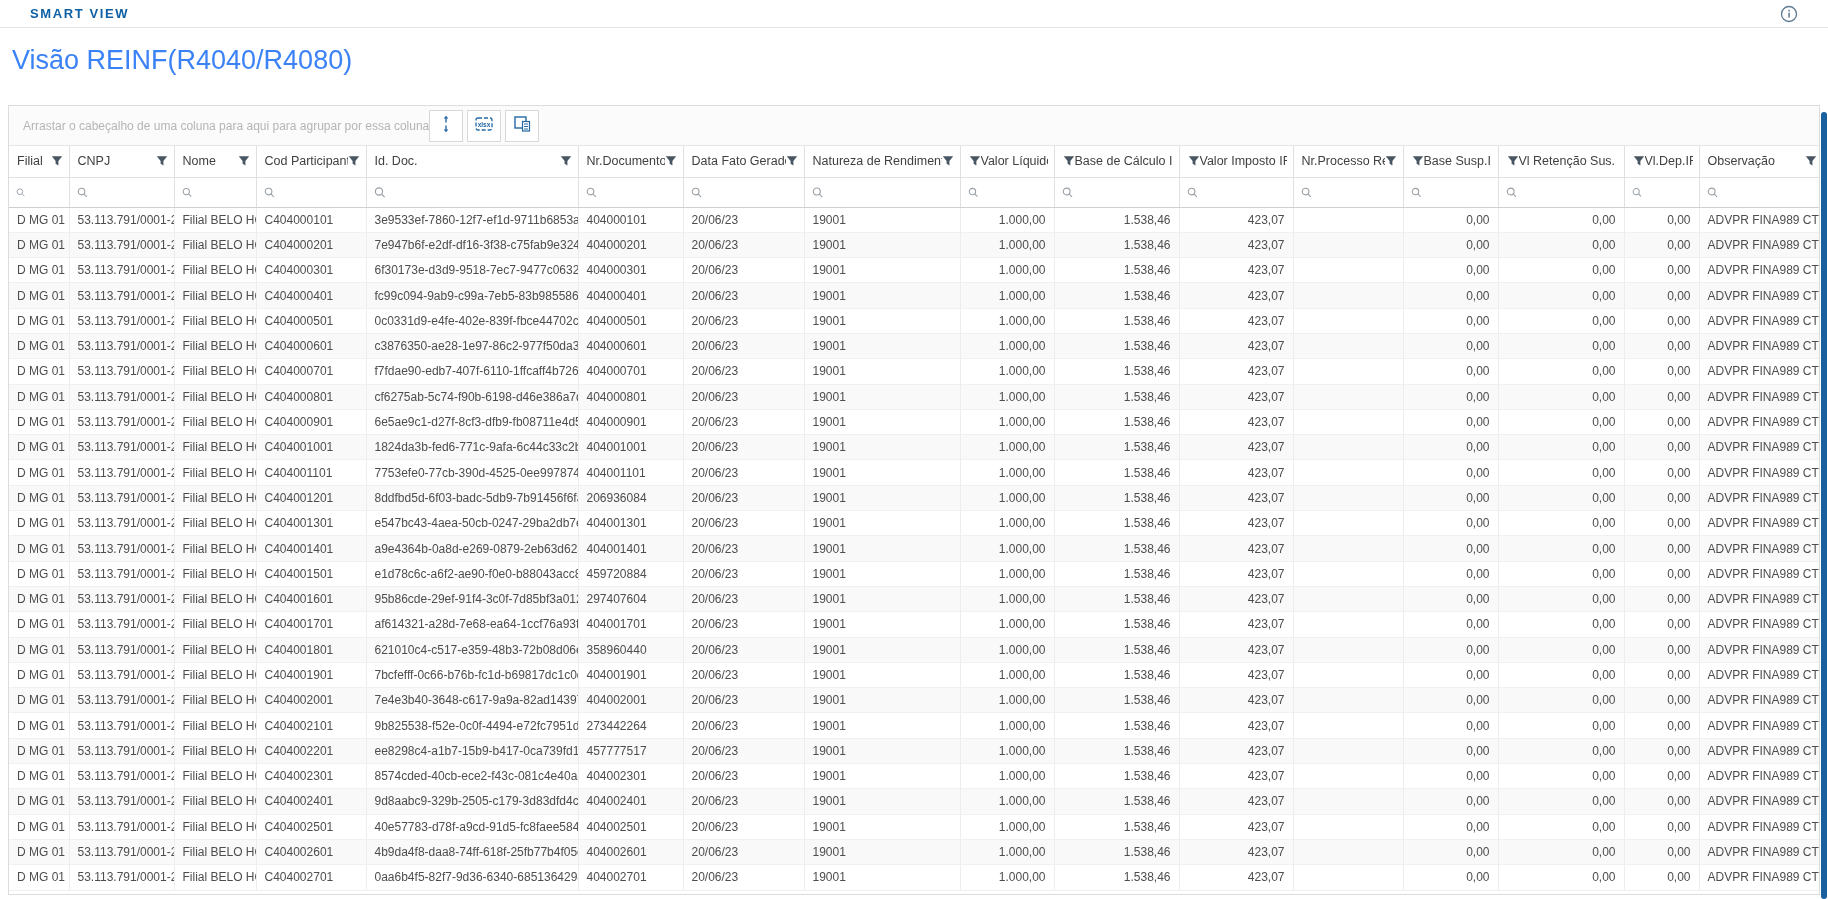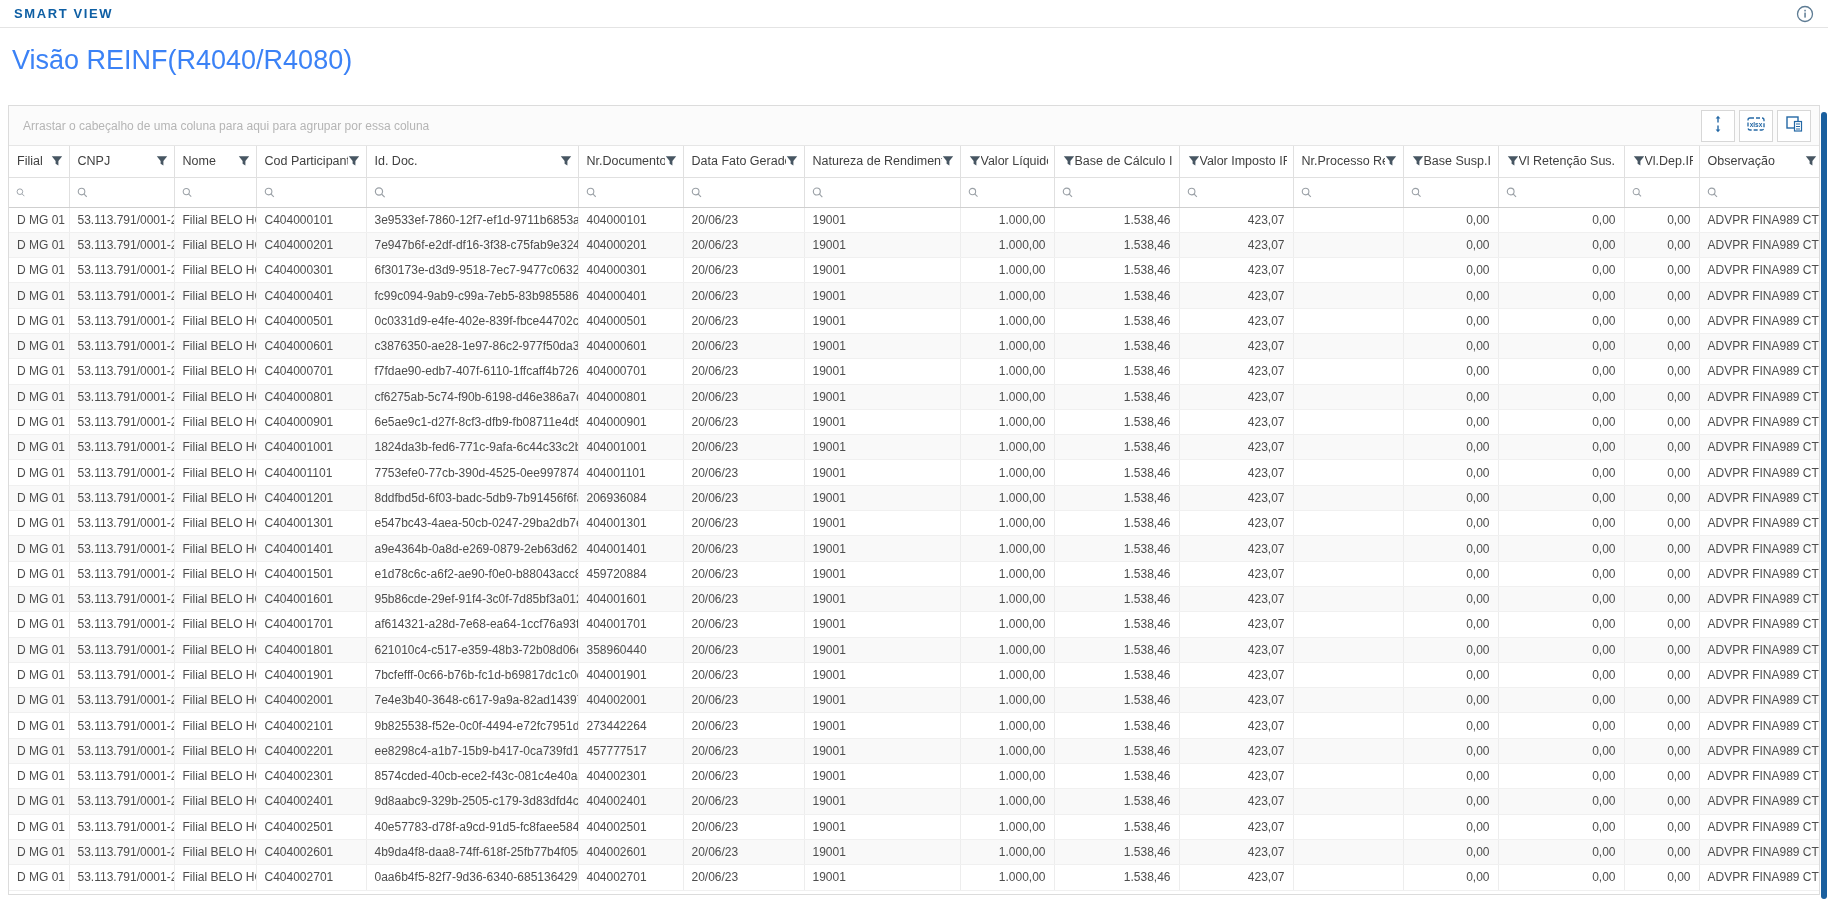--- a/index.html
+++ b/index.html
@@ -6,21 +6,21 @@
   html, body {
     width: 1828px; height: 899px; overflow: hidden;
     background: #ffffff;
     font-family: "Liberation Sans", sans-serif;
     color: #4a4a4a;
   }
   
   .topbar {
     height: 28px; width: 100%;
     display: flex; align-items: center; justify-content: space-between;
-    padding: 0 14px;
+    padding: 0 30px;
     border-bottom: 1px solid #e4e4e4;
     background: #ffffff;
   }
   .app-title {
     font-size: 13px; font-weight: bold; letter-spacing: 1.6px;
     color: #0e5fa4;
   }
   .info-btn { width: 18px; height: 18px; cursor: pointer; display:flex; align-items:center; justify-content:center; }
 
   
@@ -28,21 +28,21 @@
     font-size: 27px; font-weight: 400; color: #3b82f6;
     padding: 17px 0 0 12px; height: 72px;
   }
 
   
   .grid-card {
     position: absolute; left: 8px; top: 105px; width: 1812px; height: 790px;
     border: 1px solid #dcdcdc; background: #fff; overflow: hidden;
   }
   .group-panel {
-    height: 40px; display: flex; align-items: center; justify-content: space-between;
+    height: 40px; display: flex; align-items: center; justify-content: flex-start;
     padding: 0 8px 0 14px; background: #fbfbfb; border-bottom: 1px solid #e6e6e6;
   }
   .group-panel-text { font-size: 12px; color: #b5b5b5; }
   .toolbar { display: flex; gap: 4px; }
   .tool-btn {
     width: 34px; height: 32px; border: 1px solid #d7d7d7; background: #fff;
     display: flex; align-items: center; justify-content: center; cursor: pointer;
   }
 
   
@@ -705,21 +705,21 @@
           <td class="num">0,00</td>
           <td class="num">0,00</td>
           <td class="">ADVPR FINA989 CT010</td>
         </tr>
         <tr>
           <td class="">D MG 01</td>
           <td class="">53.113.791/0001-22</td>
           <td class="">Filial BELO HOR</td>
           <td class="">C404001601</td>
           <td class="">95b86cde-29ef-91f4-3c0f-7d85bf3a0126</td>
-          <td class="">404001601</td>
+          <td class="">297407604</td>
           <td class="">20/06/23</td>
           <td class="">19001</td>
           <td class="num">1.000,00</td>
           <td class="num">1.538,46</td>
           <td class="num">423,07</td>
           <td class=""></td>
           <td class="num">0,00</td>
           <td class="num">0,00</td>
           <td class="num">0,00</td>
           <td class="">ADVPR FINA989 CT010</td>

